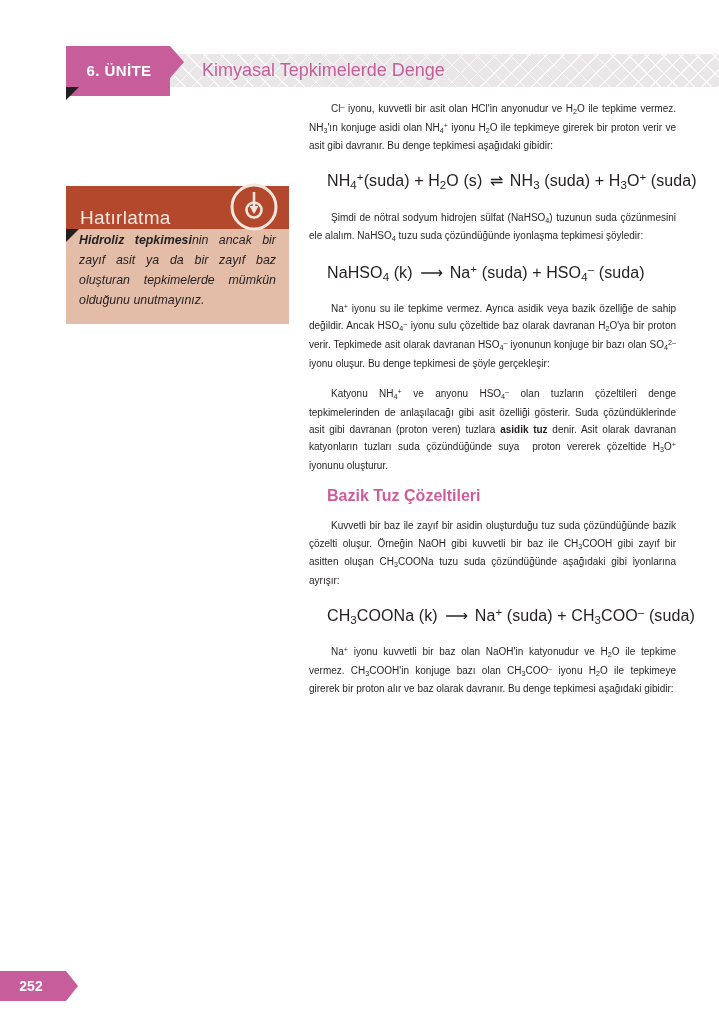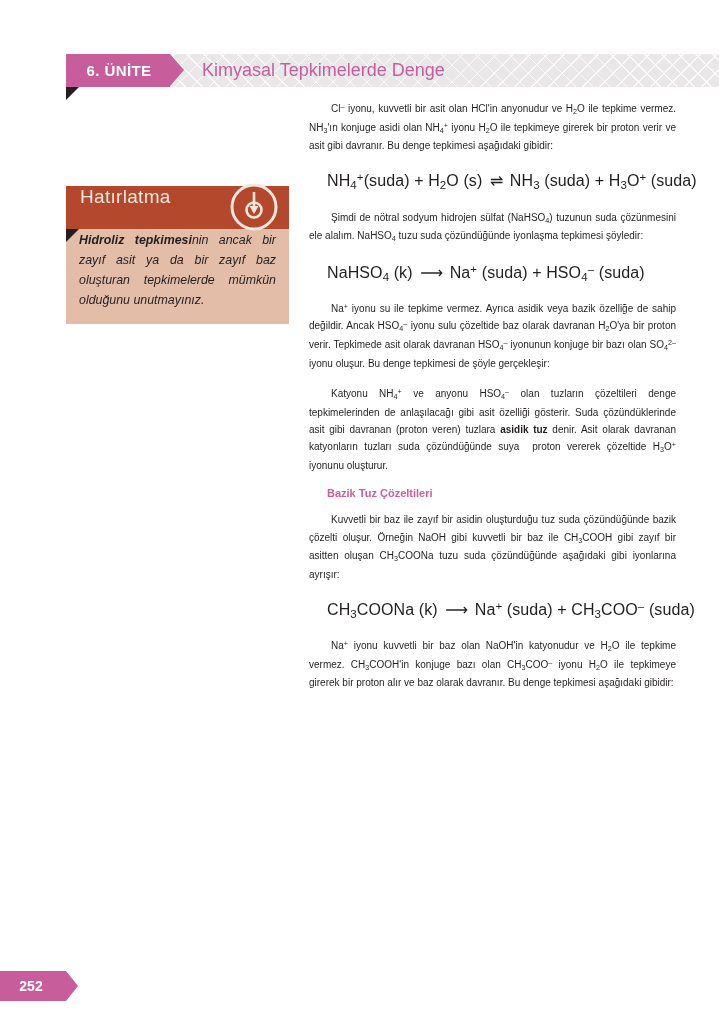--- a/index.html
+++ b/index.html
@@ -18,21 +18,21 @@
     left:66px; top:54px;
     width:653px; height:33px;
     background:
       repeating-linear-gradient(45deg, rgba(255,255,255,.85) 0 1px, rgba(0,0,0,0) 1px 12px),
       repeating-linear-gradient(-45deg, rgba(255,255,255,.85) 0 1px, rgba(0,0,0,0) 1px 12px),
       #e9e7e8;
     display:flex; align-items:center;
   }
   .unit-tag{
     position:relative;
-    height:33px;
+    height:50px;
     min-width:104px;
     background:#cf5d9d;
     background:#c85d9c;
     display:flex;align-items:center;justify-content:center;
     padding:0 14px 0 16px;
     box-sizing:border-box;
   }
   .unit-tag:after{
     content:"";
     position:absolute;
@@ -66,21 +66,21 @@
   
   .reminder{
     position:absolute;
     left:66px; top:186px;
     width:223px;
   }
   .reminder-head{
     position:relative;
     height:43px;
     background:#b3482c;
-    display:flex;align-items:flex-start;
+    display:flex;align-items:flex-end;
   }
   .reminder-title{
     color:#f6e9df;
     font-size:19px;
     margin-left:14px;
     letter-spacing:.3px;
   }
   .reminder-fold{
     position:absolute;
     left:0; top:43px;
@@ -126,21 +126,21 @@
     margin:0 0 13px 0;
     font-size:16px;
     line-height:1.74;
     text-indent:0;
     padding-left:18px;
     white-space:nowrap;
     letter-spacing:.1px;
   }
   .subheading{
     color:#cf5d9d;
-    font-size:11px;
+    font-size:16px;
     font-weight:bold;
     margin:6px 0 12px 18px;
   }
   sub{font-size:.72em;vertical-align:-.28em;}
   sup{font-size:.72em;vertical-align:.42em;}
   .arrow-r{letter-spacing:-1px;padding:0 3px;}
   b.bold{font-weight:bold;}
 
   
   .page-num{

